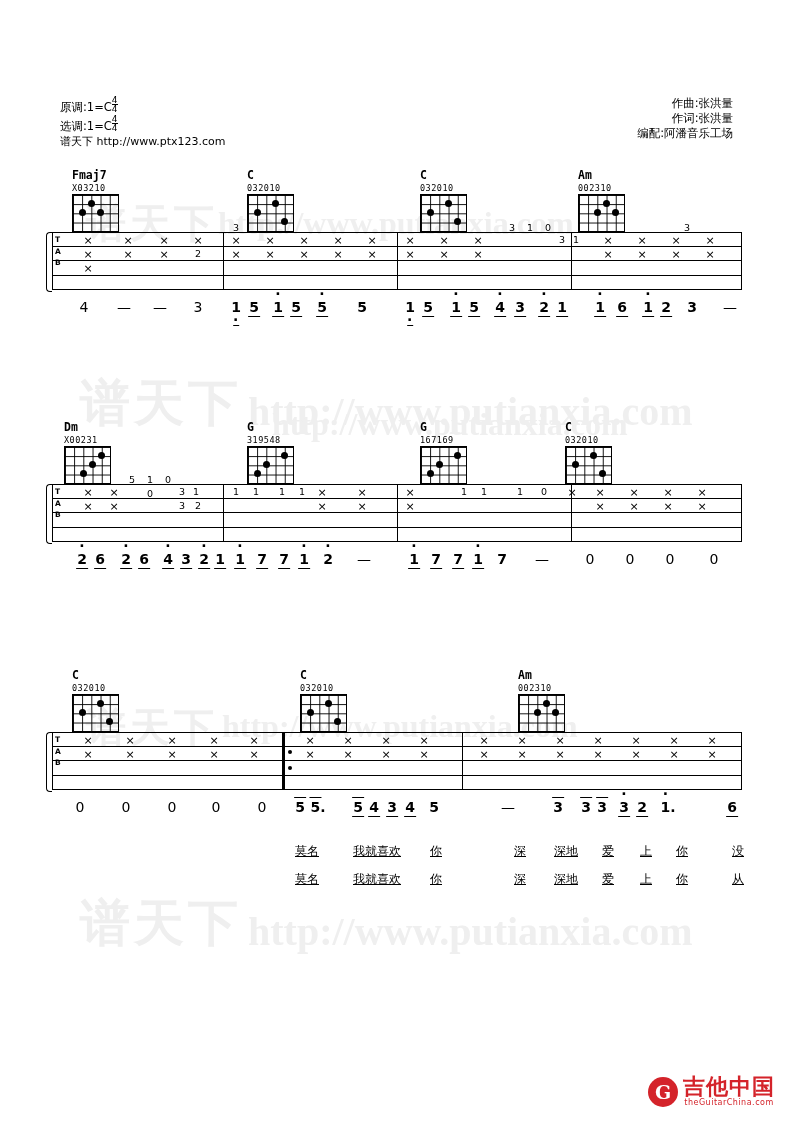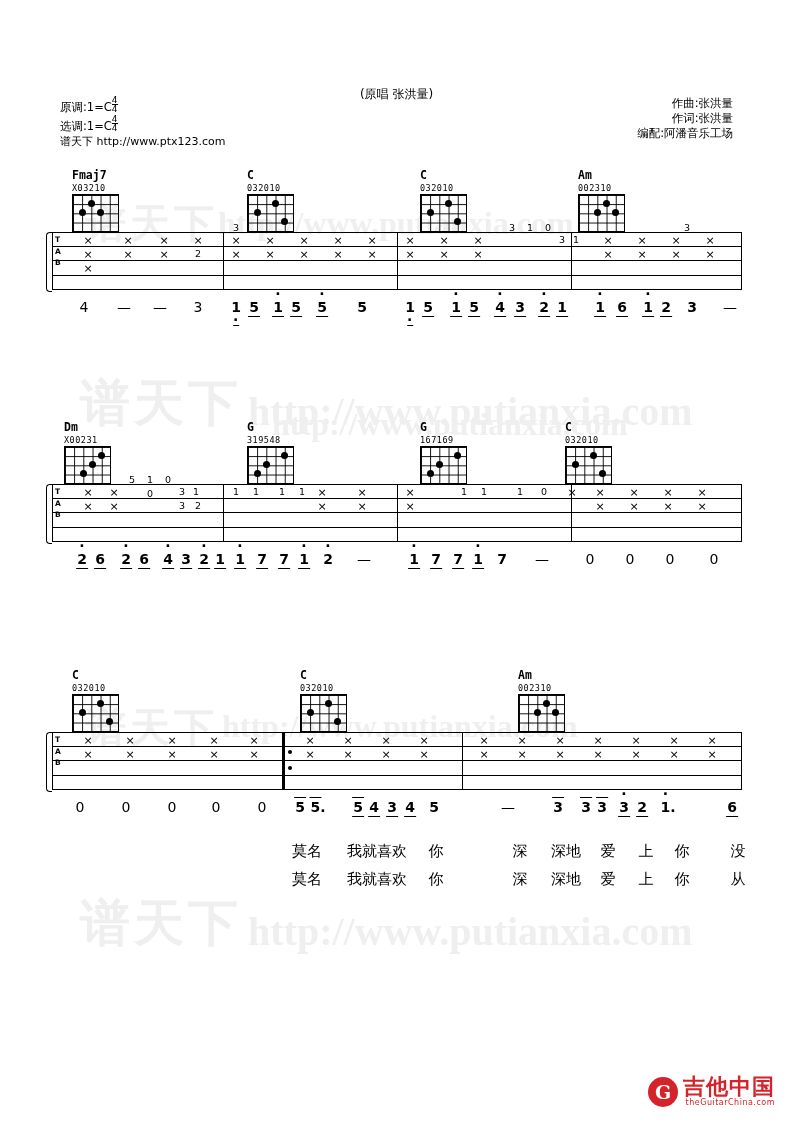--- a/index.html
+++ b/index.html
@@ -132,43 +132,44 @@
     content:"·"; position:absolute; left:50%; top:-11px;
     transform:translateX(-50%); font-size:14px; line-height:10px;
   }
   .dotdn { position:relative; display:inline-block; }
   .dotdn::after {
     content:"·"; position:absolute; left:50%; bottom:-12px;
     transform:translateX(-50%); font-size:14px; line-height:10px;
   }
   .lyric {
     position:absolute;
-    font-size:15px; line-height:15px;
+    font-size:12px; line-height:15px;
     font-family:"DejaVu Sans", sans-serif;
     transform:translateX(-50%);
     white-space:nowrap;
+    text-decoration:underline;
   }
   .repeat-dots { position:absolute; width:4px; }
   .repeat-dots i {
     display:block; width:4px; height:4px; background:#000; border-radius:50%;
     margin-bottom:12px;
   }
 
   
   .logo {
     position:absolute; right:18px; bottom:14px;
     display:flex; align-items:center; gap:5px;
   }
   .logo .circle {
     width:30px; height:30px; border-radius:50%;
     background:#d4232a; color:#fff;
     font-size:19px; font-weight:bold; line-height:30px; text-align:center;
     font-family:"DejaVu Serif", serif;
   }
-  .logo .txt { text-align:right; }
+  .logo .txt { text-align:center; }
   .logo .cn {
     color:#d4232a; font-size:22px; font-weight:bold; line-height:22px;
     letter-spacing:1px; font-family:"DejaVu Sans", sans-serif;
   }
   .logo .en {
     color:#d4232a; font-size:8px; line-height:10px; letter-spacing:0.5px;
     font-family:"DejaVu Sans", sans-serif;
   }
 </style>
 </head>
@@ -180,21 +181,20 @@
   <div class="wm" style="left:218px; top:205px; font-size:32px;">http://www.putianxia.com</div>
   <div class="wm wm-cn" style="left:80px; top:370px; font-size:50px;">谱天下</div>
   <div class="wm" style="left:248px; top:388px; font-size:40px;">http://www.putianxia.com</div>
   <div class="wm wm-cn" style="left:252px; top:408px; font-size:32px; opacity:0;">谱天下</div>
   <div class="wm" style="left:272px; top:406px; font-size:32px;">http://www.putianxia.com</div>
   <div class="wm wm-cn" style="left:86px; top:700px; font-size:40px;">谱天下</div>
   <div class="wm" style="left:222px; top:708px; font-size:32px;">http://www.putianxia.com</div>
   <div class="wm wm-cn" style="left:80px; top:890px; font-size:50px;">谱天下</div>
   <div class="wm" style="left:248px; top:908px; font-size:40px;">http://www.putianxia.com</div>
 
-  <div class="subtitle">(原唱 张洪量)</div>
 
   <div class="meta-left">
     <div>
       <span>原调:1=C</span><span class="frac"><b>4</b><span>4</span></span>
     </div>
     <div>
       <span>选调:1=C</span><span class="frac"><b>4</b><span>4</span></span>
     </div>
     <div class="url">谱天下 http://www.ptx123.com</div>
   </div>

